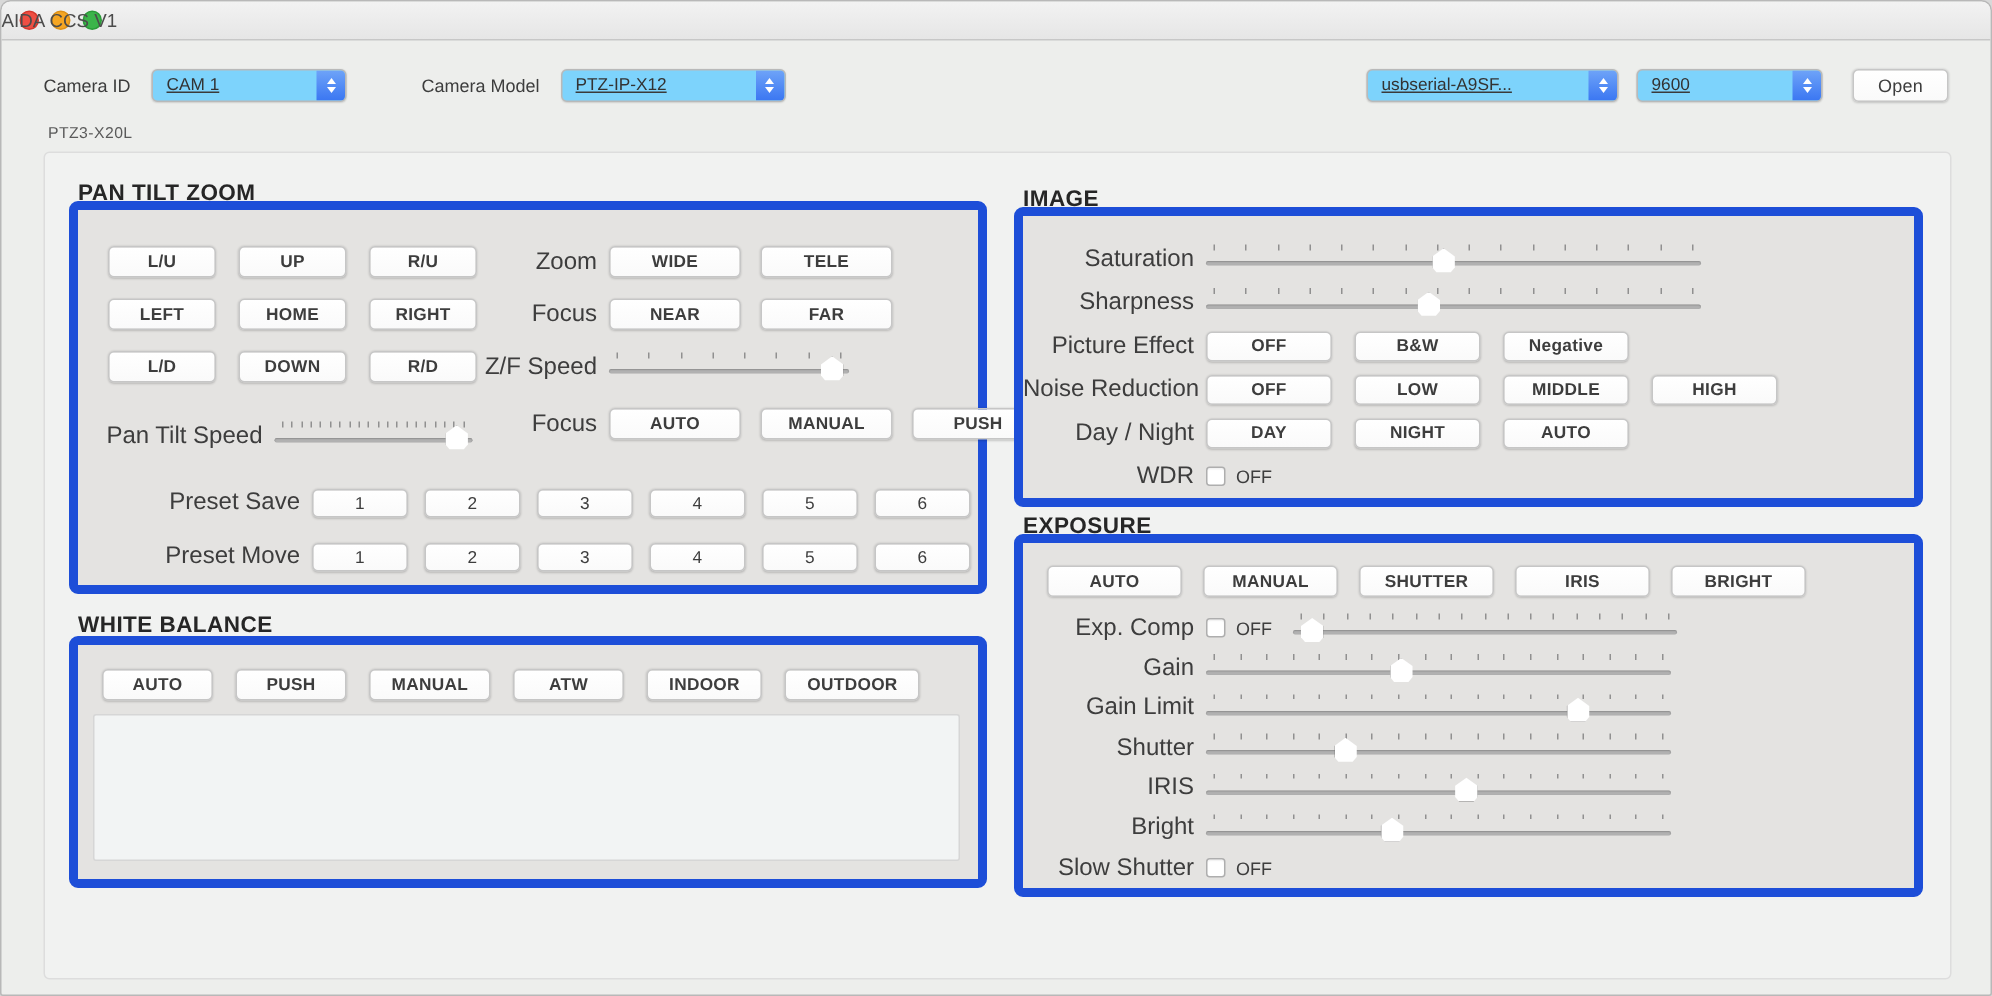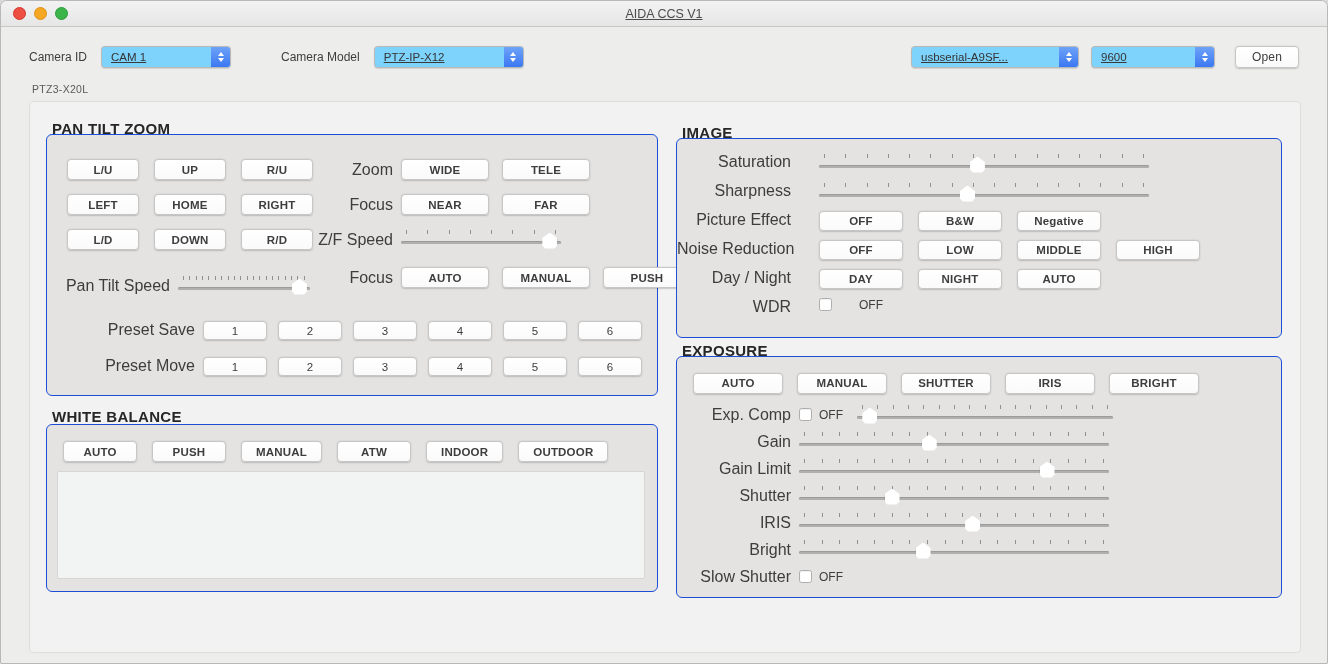--- a/index.html
+++ b/index.html
@@ -13,21 +13,21 @@
   .titlebar {
     position:absolute; top:0; left:0; right:0; height:26px;
     background:linear-gradient(#f2f2f2,#e6e6e6); border-bottom:1px solid #c7c7c7;
   }
   .lights { position:absolute; left:12px; top:6px; display:flex; gap:8px; }
   .light { width:13px; height:13px; border-radius:50%; display:inline-block; }
   .light.red    { background:var(--traffic-red,#ee4f43); border:1px solid #d4372c; }
   .light.yellow { background:var(--traffic-yellow,#f5a623); border:1px solid #dd9117; }
   .light.green  { background:var(--traffic-green,#3bb44a); border:1px solid #2b9a39; }
   .title { position:absolute; left:0; right:0; top:0; height:42px; line-height:26px;
-           text-align:center; font-size:12.5px; color:#4c4c4c;text-decoration:underline; }
+           text-align:left; font-size:12.5px; color:#4c4c4c; }
   
   .toolbar { position:absolute; top:44px; left:28px; right:28px; height:24px;
              display:flex; align-items:center; font-size:12px; }
   .tlabel { color:#3d3d3d; }
   .select { display:flex; align-items:stretch; height:22px; background:#7dd3fc;
             border:1px solid #b9b9b9; border-radius:4px; overflow:hidden;
             box-shadow:0 0.5px 1px rgba(0,0,0,.12); cursor:default;text-decoration:underline; }
   .sel-val { flex:1; font-size:11.5px; line-height:20px; padding-left:9px; color:#333;
              white-space:nowrap; overflow:hidden; }
   .sel-stepper { width:19px; background:linear-gradient(var(--accent-blue-light,#6ea3f8),var(--accent-blue,#3b77f2));
@@ -40,21 +40,21 @@
     height:21px; background:linear-gradient(#ffffff,#fafafa); border:1px solid #c6c6c6;
     border-radius:4px; font-family:"Liberation Sans",sans-serif; font-size:11.5px; font-weight:700;
     color:#3d3d3d; box-shadow:0 0.5px 1.5px rgba(0,0,0,.18); cursor:default; letter-spacing:.2px;
   }
   .open-btn { width:64px; height:22px; font-weight:400; font-size:12px; }
   
   .model-label { position:absolute; left:31px; top:82px; font-size:10.5px; color:#5a5a5a; letter-spacing:.3px; }
   .content { position:absolute; left:28px; top:100px; width:1272px; height:552px;
              background:#f1f2f1; border:1px solid #dddddd; border-radius:4px; }
   .gtitle { position:absolute; font-size:15px; font-weight:700; color:#262626; letter-spacing:.3px; }
-  .gbox { position:absolute; background:#e4e3e1; border:1px solid #1d4ed8; border-radius:6px; }
+  .gbox { position:absolute; background:#e4e3e1; border:6px solid #1d4ed8; border-radius:6px; }
   
   #ptz-title { left:22px; top:18px; }
   #ptz-box   { left:16px; top:32px;  width:612px; height:262px; }
   #wb-title  { left:22px; top:306px; }
   #wb-box    { left:16px; top:322px; width:612px; height:168px; }
   #img-title { left:652px; top:22px; }
   #img-box   { left:646px; top:36px; width:606px; height:200px; }
   #exp-title { left:652px; top:240px; }
   #exp-box   { left:646px; top:254px; width:606px; height:242px; }
   
@@ -75,21 +75,21 @@
   .preset-row .btns { display:flex; gap:11px; }
   .preset-row .pushbtn { width:64px; height:19px; font-weight:400; }
   #preset-save { top:186px; } #preset-move { top:222px; }
   
   .wb-btnrow { position:absolute; left:16px; top:16px; display:flex; gap:15px; }
   .wb-btnrow .pushbtn { padding:0 14px; min-width:74px; }
   .wb-display { position:absolute; left:10px; right:12px; top:46px; bottom:12px;
                 background:#f2f4f4; border:1px solid #d6d6d6; border-radius:2px; }
   
   .stack { position:absolute; inset:0; padding-top:14px; display:flex; flex-direction:column; }
-  .irow { height:29px; display:flex; align-items:flex-start;gap:20px; }
+  .irow { height:29px; display:flex; align-items:center; }
   .erow { height:27px; display:flex; align-items:center; }
   .irow .rlabel, .erow .rlabel { width:114px; margin-right:8px; }
   .irow .btns, .erow .btns { display:flex; gap:15px; }
   .irow .pushbtn { width:84px; height:20px; }
   .mode-row { height:24px; display:flex; align-items:center; margin-left:16px; }
   .mode-row .btns { display:flex; gap:14px; }
   .mode-row .pushbtn { width:90px; }
   .first-erow { margin-top:6px; }
   
   .checkbox { width:13px; height:13px; background:#fff; border:1px solid #aeaeae; border-radius:2.5px;

